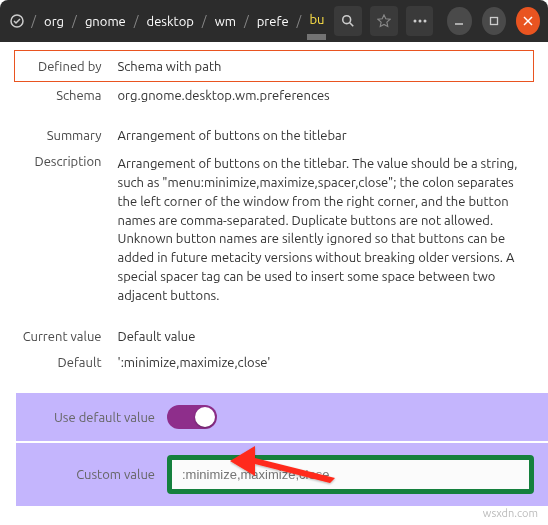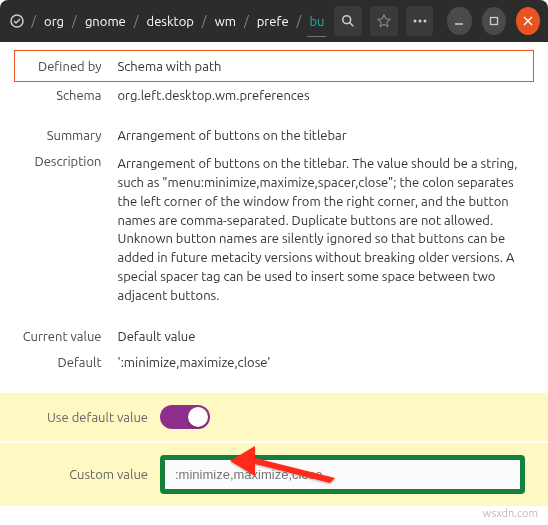--- a/index.html
+++ b/index.html
@@ -2,37 +2,37 @@
 <html><head>
 <meta charset="utf-8">
 <style>
   * { box-sizing: border-box; margin: 0; padding: 0; }
   body { font-family: Ubuntu, "Segoe UI", sans-serif; font-size: 13px; color: #333; background: #fff; width: 548px; }
   
   .titlebar { background: #2c2c2c; height: 42px; display: flex; align-items: center; padding: 0 8px; gap: 4px; }
   .tb-icon { width: 20px; height: 20px; display: flex; align-items: center; justify-content: center; color: #d0d0d0; }
   .crumb { color: #ffffff; font-size: 13px; padding: 0 2px; }
   .crumb-sep { color: #888; padding: 0 2px; }
-  .crumb.active { color: #14b8a6; border-bottom: 1px solid #737373; padding-bottom: 8px; margin-top: 9px; }
+  .crumb.active { color: #fde047; border-bottom: 6px solid #737373; padding-bottom: 8px; margin-top: 9px; }
   .tb-btn { width: 32px; height: 30px; background: #3a3a3a; border-radius: 4px; display: flex; align-items: center; justify-content: center; color: #ccc; margin-left: 4px; }
   .tb-spacer { flex: 1; }
   .win-btn { width: 28px; height: 28px; border-radius: 50%; display: flex; align-items: center; justify-content: center; margin-left: 6px; }
   .win-min, .win-max { background: #4a4a4a; color: #ccc; }
   .win-close { background: #e95420; color: #fff; }
   
   .content { padding: 8px 14px 14px; }
   .tbl { width: 100%; border-collapse: collapse; }
   .tbl td { padding: 6px 8px; vertical-align: top; font-size: 13px; }
   .tbl td.label { text-align: right; color: #4a4a4a; width: 95px; white-space: nowrap; }
   .tbl tr.first td { border: 1px solid #e95420; background: #fff; padding: 8px; border-radius: 4px; }
   .tbl tr.first td.label { border-right: none; }
   .tbl tr.first td.val { border-left: none; }
   .desc { line-height: 1.45; color: #333; }
   
-  .section { background: #fef9c3; padding: 12px 23px; margin-top: 4px; }
+  .section { background: #c4b5fd; padding: 12px 14px; margin-top: 4px; margin-left: 16px; }
   .row { display: flex; align-items: center; gap: 12px; }
   .row .rlabel { width: 125px; text-align: right; color: #666; font-size: 13px; }
   .switch { width: 50px; height: 24px; background: #8e2e8b; border-radius: 12px; position: relative; cursor: pointer; }
   .switch .knob { width: 20px; height: 20px; background: #fff; border-radius: 50%; position: absolute; top: 2px; right: 2px; box-shadow: 0 1px 2px rgba(0,0,0,0.3); }
   .custom-input { flex: 1; border: 5px solid #15803d; border-radius: 4px; padding: 7px 10px; font-size: 13px; color: #888; background: #fbfbfb; }
   
   .arrow-annotation { position: absolute; top: 443px; left: 230px; pointer-events: none; }
   
   .watermark { position: absolute; bottom: 6px; right: 10px; color: #bbb; font-size: 11px; }
   
@@ -104,21 +104,21 @@
 
 <div class="content">
   <table class="tbl">
     <tbody>
           <tr class="first">
       <td class="label">Defined by</td>
       <td class="val">Schema with path</td>
     </tr>
     <tr>
       <td class="label">Schema</td>
-      <td>org.left.desktop.wm.preferences</td>
+      <td>org.gnome.desktop.wm.preferences</td>
     </tr>
     <tr>
             <td colspan="2" style="height:14px"></td>
           </tr>
     <tr>
       <td class="label">Summary</td>
       <td>Arrangement of buttons on the titlebar</td>
     </tr>
     <tr>
       <td class="label">Description</td>

